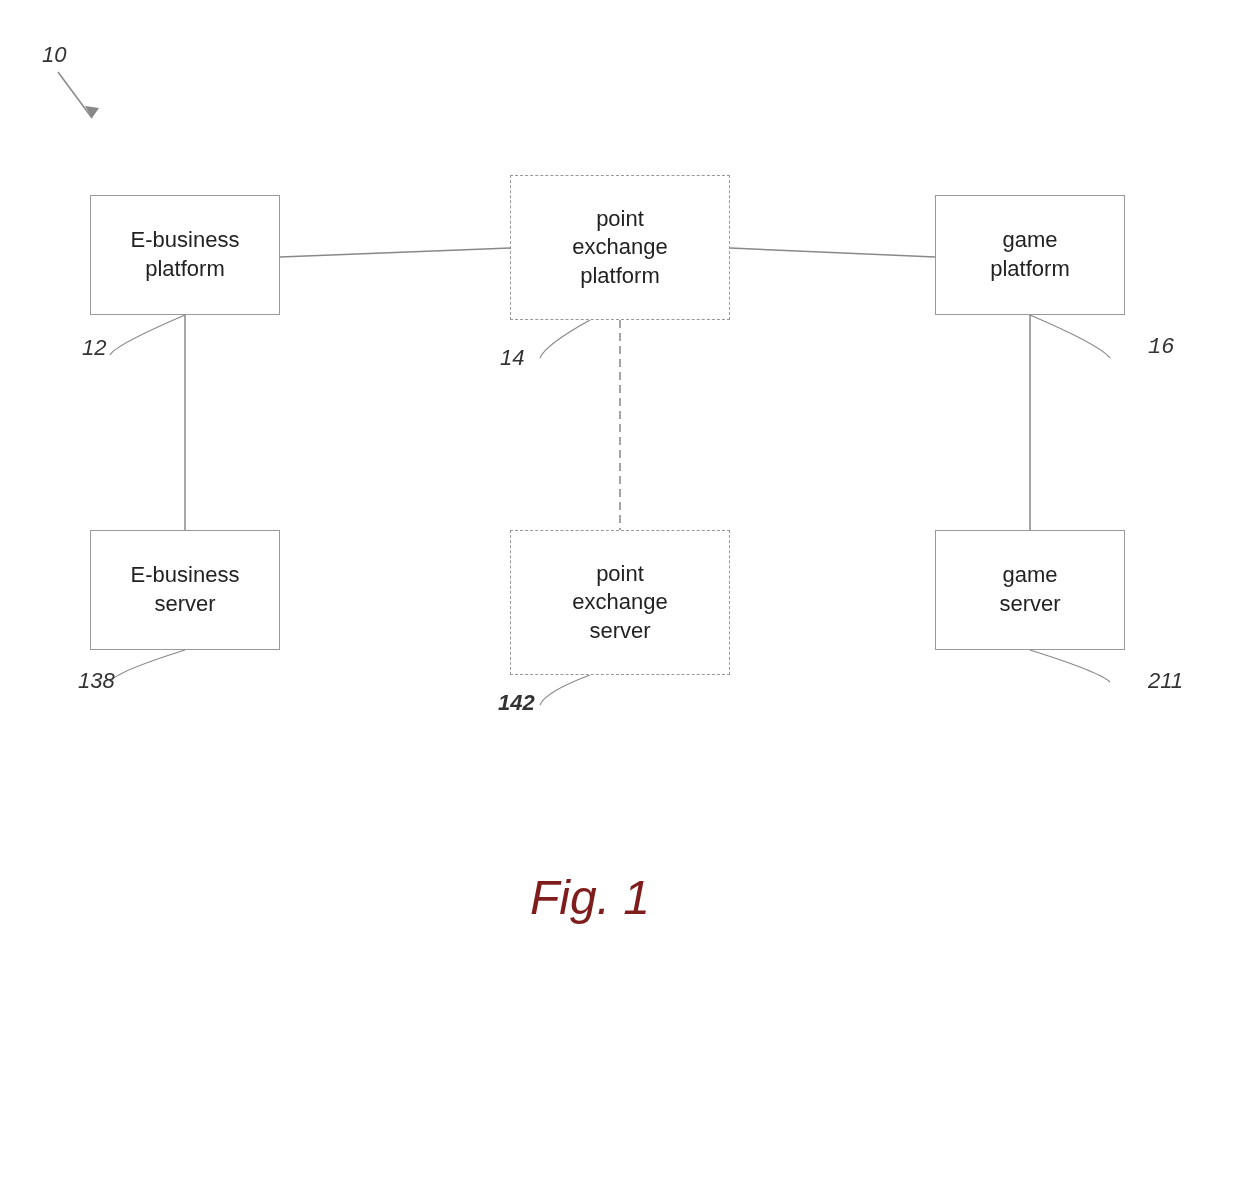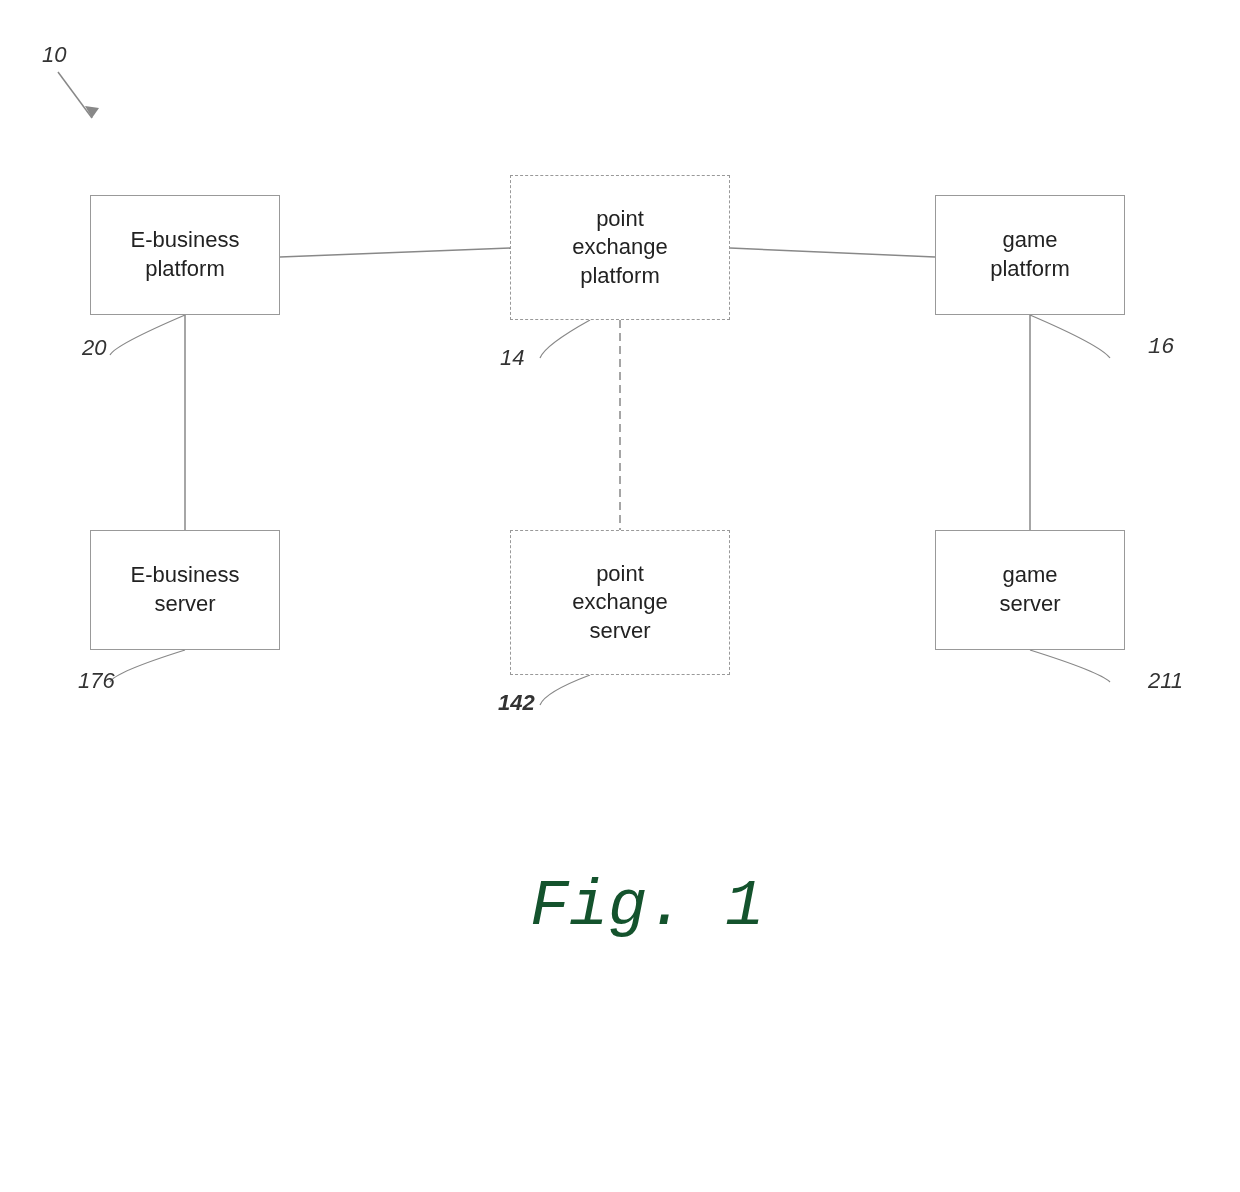--- a/index.html
+++ b/index.html
@@ -28,23 +28,23 @@
       font-size: 22px;
       line-height: 1.3;
       color: #222;
     }
     .node.dashed {
       border-style: dashed;
       text-align: center;
     }
     .fig-label {
       position: absolute;
-      font-size: 65px;
-      font-family: Liberation Mono, monospace;
-      color: #14532d;
+      font-size: 48px;
+      font-family: Liberation Sans, sans-serif;
+      color: #7f1d1d;
       font-style: italic;
     }
     svg.lines {
       position: absolute;
       top: 0; left: 0;
       width: 1240px;
       height: 1192px;
       pointer-events: none;
     }
     .ref-label {
@@ -87,21 +87,21 @@
     <path d="M 590 675 Q 545 692 540 705" stroke="#888" stroke-width="1.2" fill="none"></path>
 
     <path d="M 1030 650 Q 1100 672 1110 682" stroke="#888" stroke-width="1.2" fill="none"></path>
   </svg>
 
   <div class="node" style="left:90px; top:195px; width:190px; height:120px; white-space:pre-line;">
     <span>E-business
 platform</span>
   </div>
   <div class="ref-label" style="left:82px; top:335px;">
-    <span>20</span>
+    <span>12</span>
   </div>
 
   <div class="node dashed" style="left:510px; top:175px; width:220px; height:145px; white-space:pre-line;">
     <span>point
 exchange
 platform</span>
   </div>
   <div class="ref-label" style="left:500px; top:345px;">
     <span>14</span>
   </div>
@@ -112,21 +112,21 @@
   </div>
   <div class="ref-label" style="left:1148px; top:335px;font-family:Liberation Mono, monospace;">
     <span>16</span>
   </div>
 
   <div class="node" style="left:90px; top:530px; width:190px; height:120px; white-space:pre-line;">
     <span>E-business
 server</span>
   </div>
   <div class="ref-label" style="left:78px; top:668px;">
-    <span>176</span>
+    <span>138</span>
   </div>
 
   <div class="node dashed" style="left:510px; top:530px; width:220px; height:145px; white-space:pre-line;">
     <span>point
 exchange
 server</span>
   </div>
   <div class="ref-label" style="left:498px; top:690px;font-weight:bold;">
     <span>142</span>
   </div>

